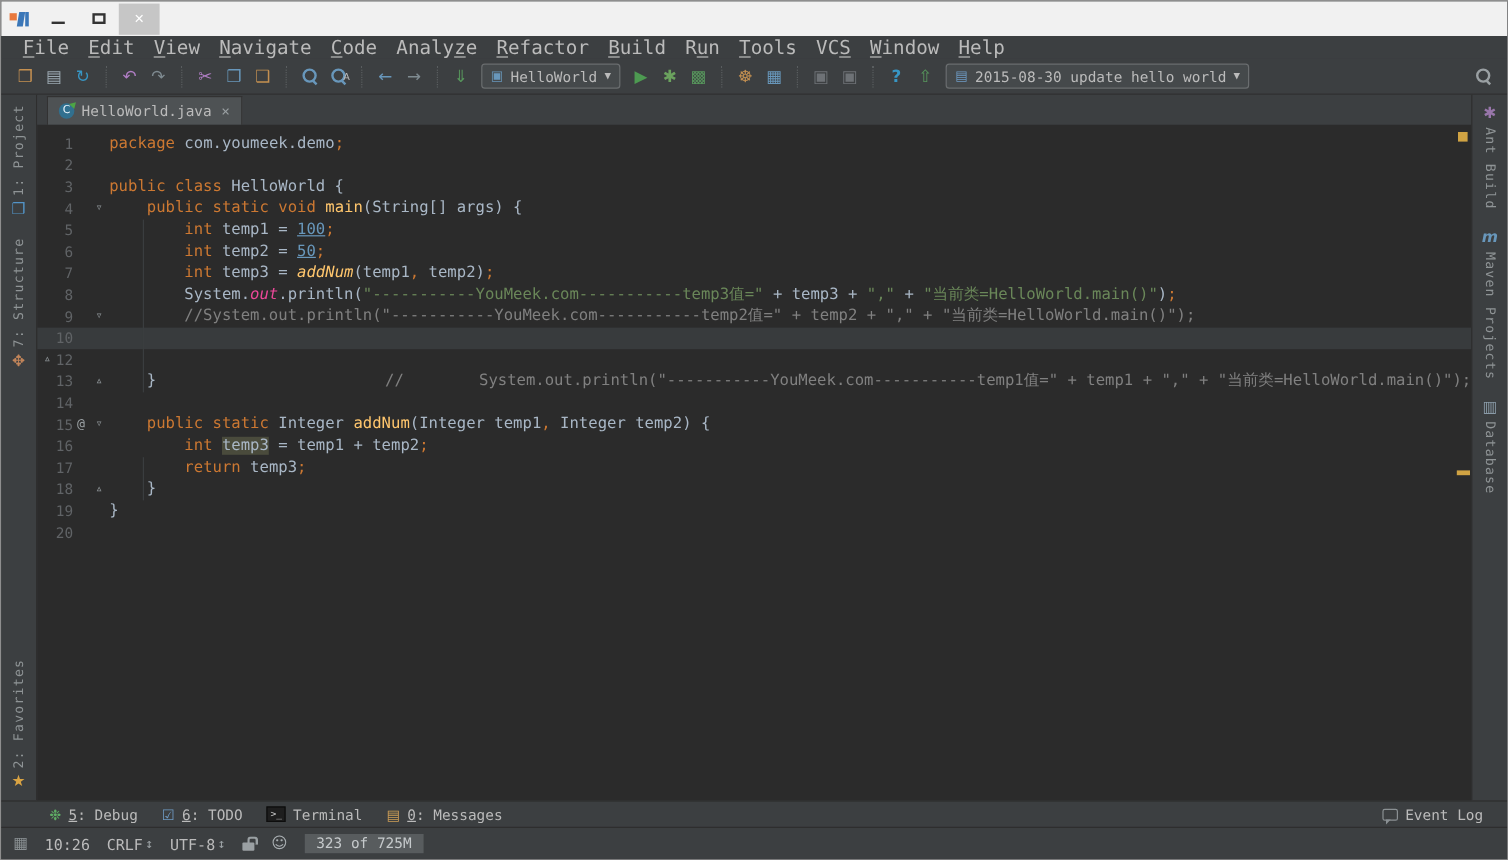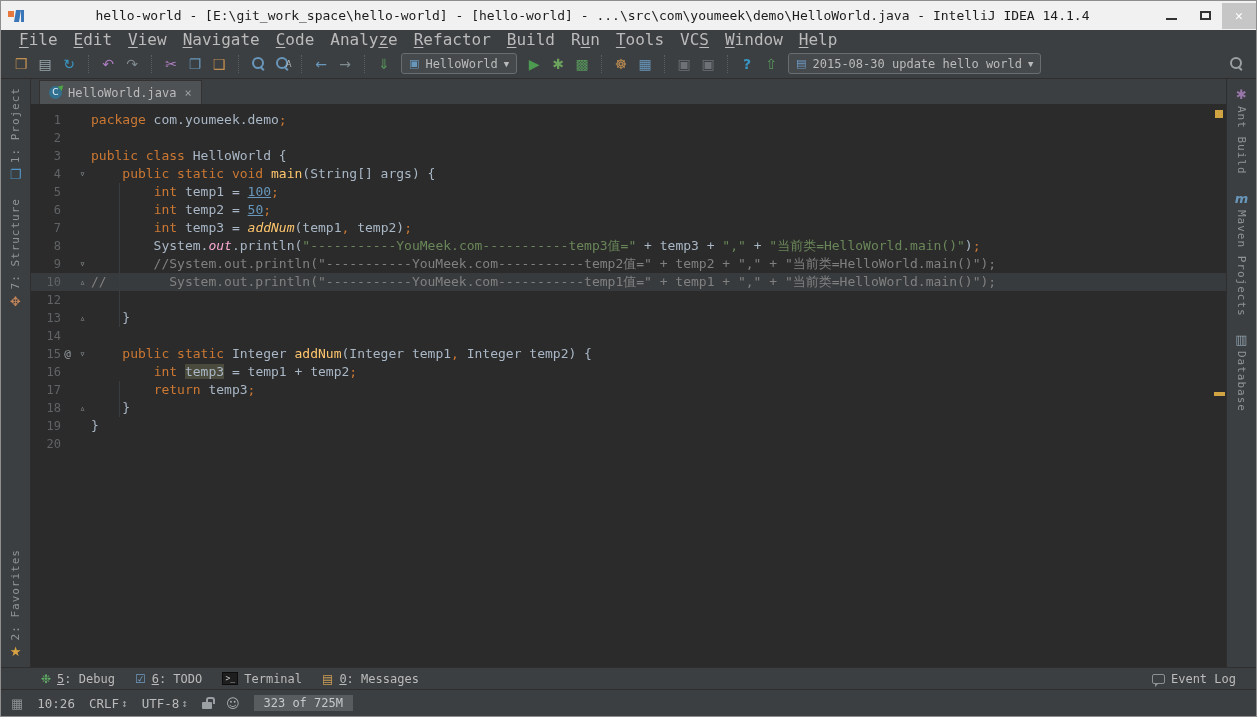--- a/index.html
+++ b/index.html
@@ -47,28 +47,28 @@
   .center { flex:1; display:flex; flex-direction:column; min-width:0; }
   .tabbar { height:25px; background:#3C3F41; display:flex; align-items:flex-end; padding-left:8px; flex:none; }
   .tab { height:24px; background:#4E5254; border:1px solid #323232; border-bottom:none; display:flex; align-items:center; gap:6px; padding:0 9px; font-size:12px; color:#BBBBBB; cursor:default; }
   .cls-icon { width:13px; height:13px; border-radius:50%; background:#31708F; color:#E8F4FB; font-size:9px; line-height:13px; text-align:center; position:relative; font-family:"DejaVu Sans",sans-serif; }
   .cls-icon::after { content:''; position:absolute; right:-2px; top:-2px; border-left:5px solid #4DA545; border-top:3px solid transparent; border-bottom:3px solid transparent; transform:rotate(-45deg); }
   .tab-close { color:#9AA0A3; font-size:12px; margin-left:2px; }
 
   
   .editor { flex:1; background:#2B2B2B; position:relative; overflow:hidden; padding-top:7px; }
   .line { display:flex; height:18px; line-height:18px; white-space:pre; font-size:13px; }
-  .line.cur { background:#383B3D; }
+  .line.cur { background:#383B3D;flex-direction:column; }
   .ln { width:30px; text-align:right; color:#606366; flex:none; font-size:12px; }
   .mk { width:13px; text-align:center; color:#9AA0A3; flex:none; font-size:11px; }
   .fd { width:17px; text-align:center; color:#8A9093; flex:none; font-size:10px; }
   .code { color:#A9B7C6;text-align:right; }
   .tk-kw { color:#CC7832; } .tk-pl { color:#A9B7C6; } .tk-num { color:#6897BB;text-decoration:underline; }
   .tk-str { color:#6A8759; } .tk-cm { color:#808080; }
-  .tk-fld { color:#f9a8d4; font-style:italic;margin-top:42px; }
+  .tk-fld { color:#ec4899; font-style:italic;margin-top:42px; }
   .tk-md { color:#FFC66D; font-weight:normal; }
   .tk-mc { color:#FFC66D; font-style:italic; }
   .tk-hl { color:#A9B7C6; background:#4A4B3C; }
   .guide { position:absolute; width:0; border-left:1px solid #3A3D3F; }
   .stripe-mark { position:absolute; background:#D0A343; }
 
   
   .bottombar { height:22px; background:#3C3F41; border-top:1px solid #2e2e2e; display:flex; align-items:center; padding:0 10px 0 30px; flex:none; font-size:12px; color:#BBBBBB; }
   .bb-item { display:flex; align-items:center; gap:6px; padding:0 10px; cursor:default; }
   .bb-glyph { font-size:12px; font-family:"DejaVu Sans",sans-serif; }
@@ -94,21 +94,20 @@
 <div class="window">
 
   <div class="titlebar">
     <span style="margin-right:6px; display:flex;">
       <svg width="18" height="18">
           <rect x="1" y="4" width="6" height="6" fill="#E8793E"></rect>
           <path d="M9 3 L14 3 L12 15 L7 15 Z" fill="#3B77B8"></path>
           <rect x="14" y="3" width="3" height="12" fill="#3B77B8"></rect>
         </svg>
     </span>
-    <span class="title-text">hello-world - [E:\git_work_space\hello-world] - [hello-world] - ...\src\com\youmeek\demo\HelloWorld.java - IntelliJ IDEA 14.1.4</span>
     <span class="winbtn min">
         <span></span>
       </span>
     <span class="winbtn max">
         <span></span>
       </span>
     <span class="winbtn close">✕</span>
   </div>
 
   <div class="menubar">

